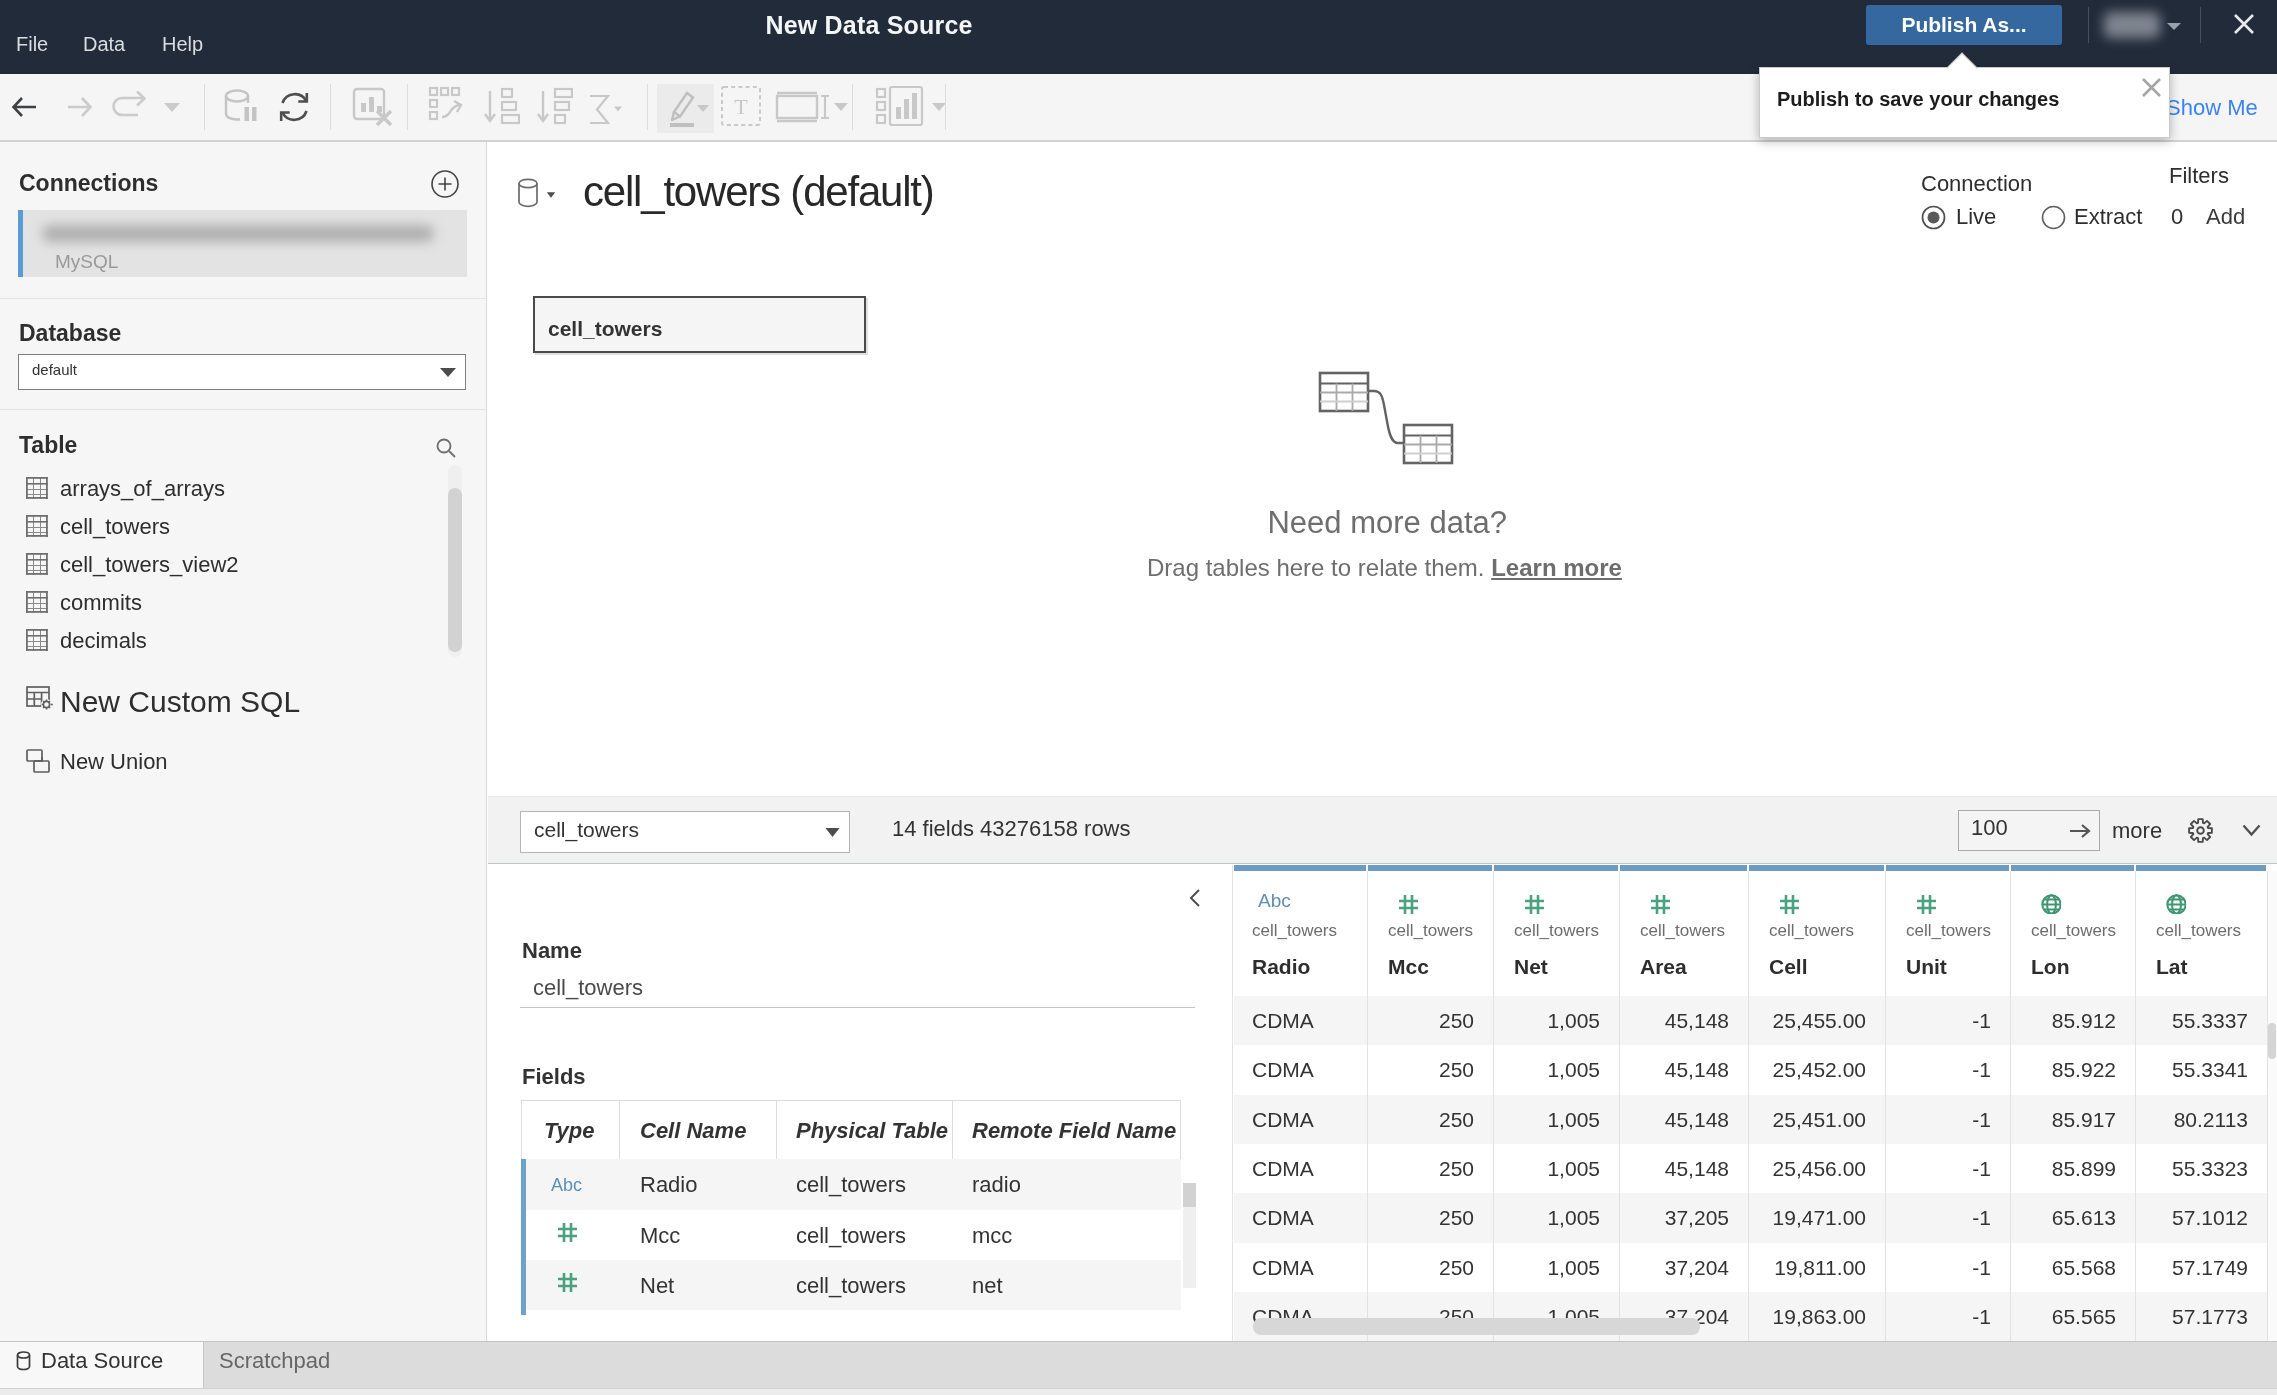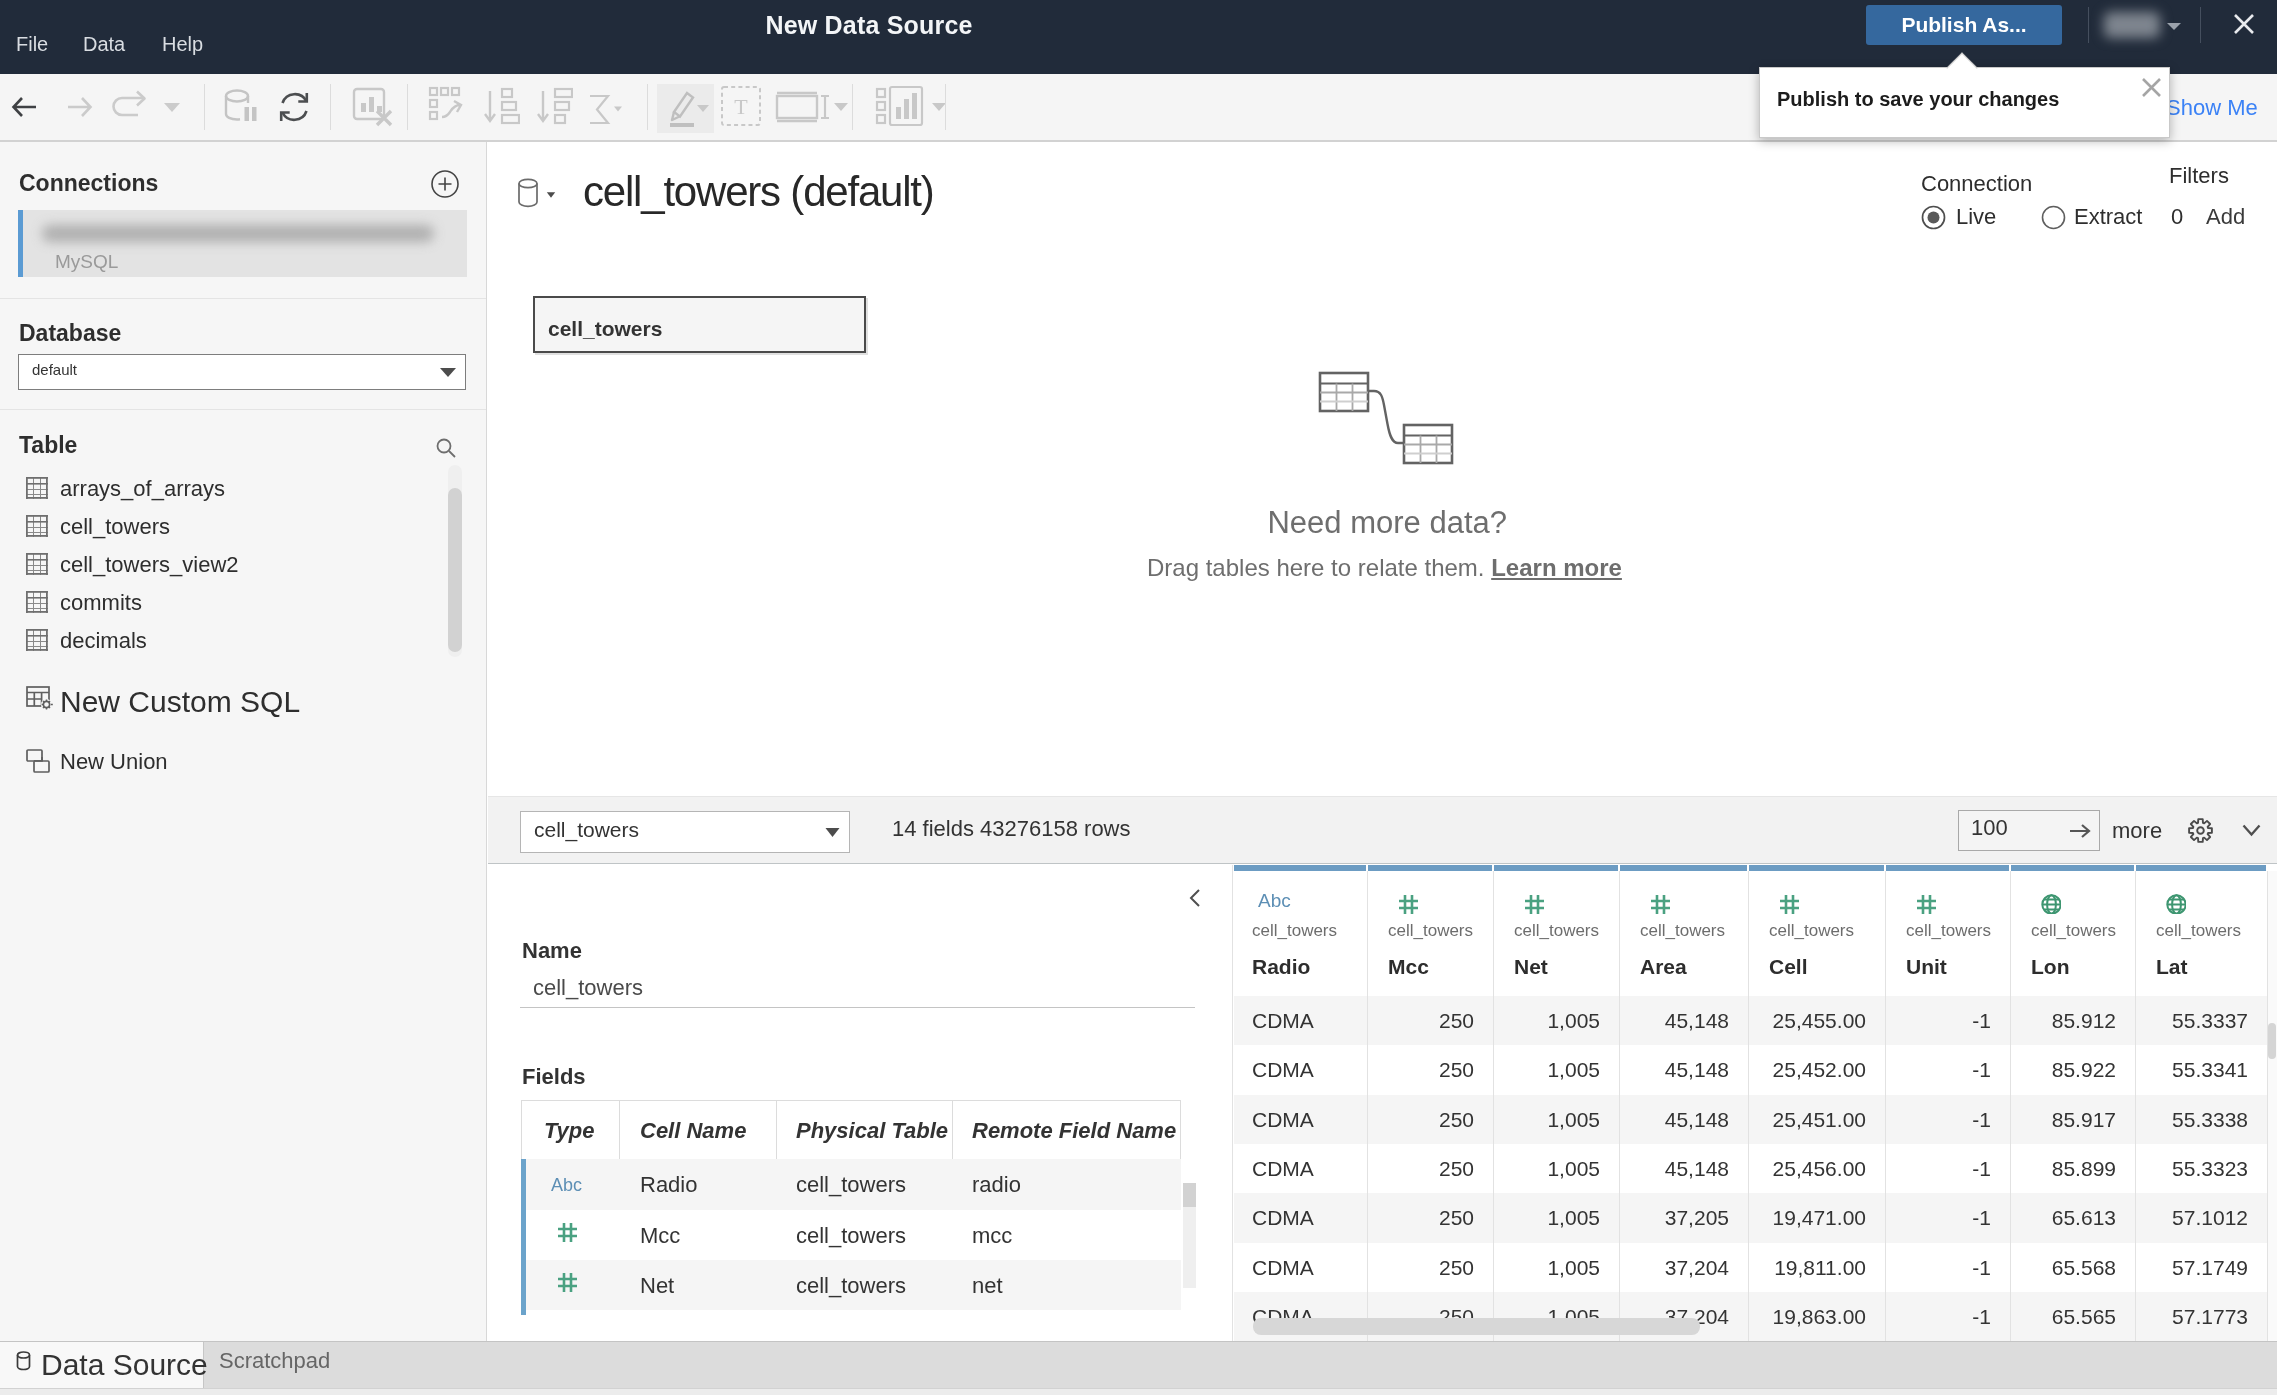--- a/index.html
+++ b/index.html
@@ -446,21 +446,21 @@
     <span class="gv" style="left:902px; width:112px;">55.3341</span>
   </div>
   <div class="abs grow" style="top:1095px;">
     <span class="gv gv0" style="left:18px;">CDMA</span>
     <span class="gv" style="left:134px; width:106px;">250</span>
     <span class="gv" style="left:260px; width:106px;">1,005</span>
     <span class="gv" style="left:386px; width:109px;">45,148</span>
     <span class="gv" style="left:515px; width:117px;">25,451.00</span>
     <span class="gv" style="left:652px; width:105px;">-1</span>
     <span class="gv" style="left:777px; width:105px;">85.917</span>
-    <span class="gv" style="left:902px; width:112px;">55.3338</span>
+    <span class="gv" style="left:902px; width:112px;">80.2113</span>
   </div>
   <div class="abs grow" style="top:1144px;">
     <span class="gv gv0" style="left:18px;">CDMA</span>
     <span class="gv" style="left:134px; width:106px;">250</span>
     <span class="gv" style="left:260px; width:106px;">1,005</span>
     <span class="gv" style="left:386px; width:109px;">45,148</span>
     <span class="gv" style="left:515px; width:117px;">25,456.00</span>
     <span class="gv" style="left:652px; width:105px;">-1</span>
     <span class="gv" style="left:777px; width:105px;">85.899</span>
     <span class="gv" style="left:902px; width:112px;">55.3323</span>
@@ -512,15 +512,15 @@
       </g>
     </defs>
   </svg>
 
   <div class="abs" id="statusbar"></div>
   <div class="abs" style="left:0; top:1342px; width:204px; height:46px; background:#f8f8f8; border-right:1px solid #c6c6c6;"></div>
   <svg class="abs" style="left:16px; top:1351px;" width="15" height="20" viewBox="0 0 15 20">
     <ellipse cx="7.5" cy="4" rx="6" ry="3" stroke="#3a3a3a" stroke-width="1.7" fill="none"></ellipse>
     <path d="M1.5 4 V15.5 c0 1.7 2.7 3 6 3 s6 -1.3 6 -3 V4" stroke="#3a3a3a" stroke-width="1.7" fill="none"></path>
   </svg>
-  <div class="abs" style="left:41px; top:1348px; font-size:30px; color:#333;">Data Source</div>
+  <div class="abs" style="left:41px; top:1348px; font-size:22px; color:#333;">Data Source</div>
   <div class="abs" style="left:219px; top:1348px; font-size:22px; color:#666;">Scratchpad</div>
   <div class="abs" id="statusbar2"></div>
 
 </body></html>

